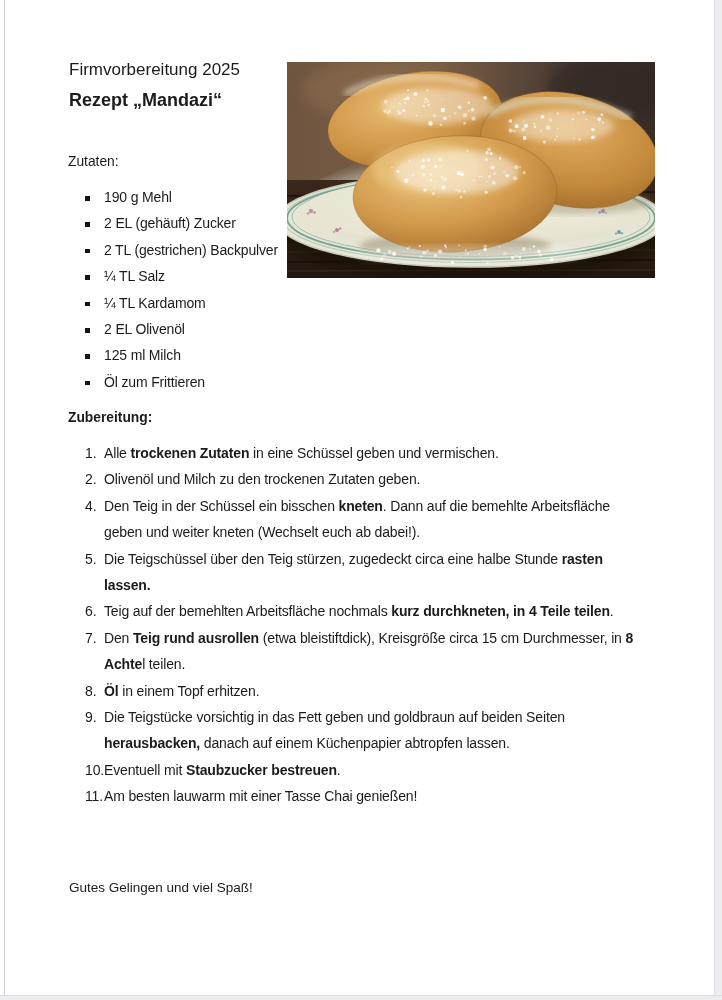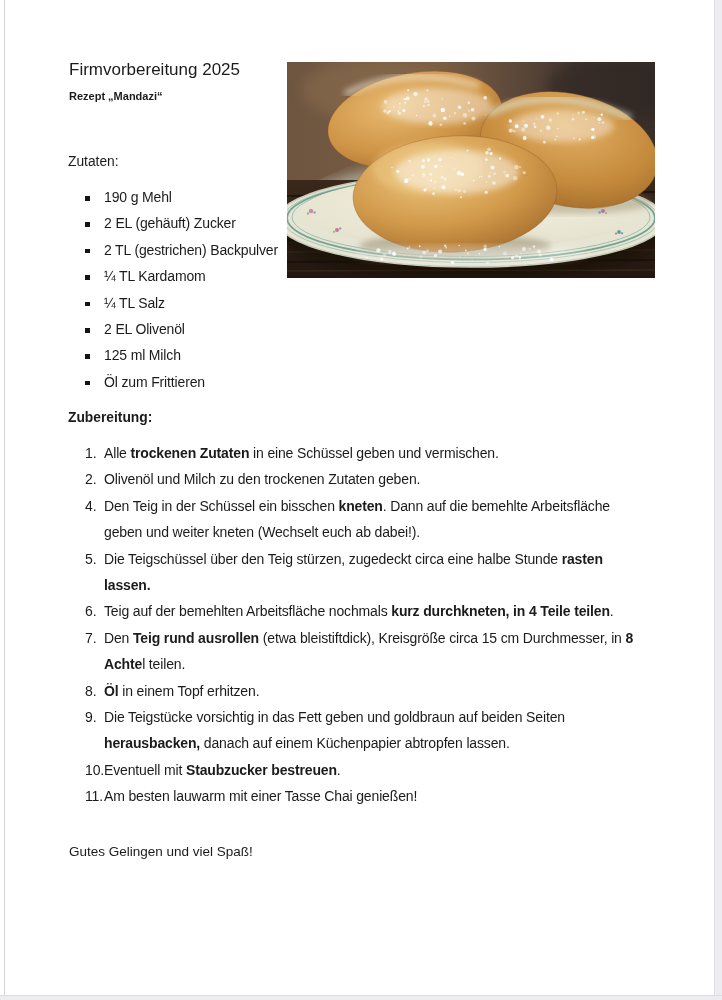--- a/index.html
+++ b/index.html
@@ -9,21 +9,21 @@
     font-family:"Liberation Sans","DejaVu Sans",sans-serif;
     color:#1b1b1b;
     position:relative;
     overflow:hidden;
   }
   .gutter-left  { position:absolute; left:4px;  top:0; width:1px;  height:1000px; background:#d3d3da; }
   .gutter-right { position:absolute; right:0;   top:0; width:8px;  height:1000px; background:#ececf1; border-left:1px solid #dddde3; }
   .gutter-bottom{ position:absolute; left:0; bottom:0; width:722px; height:5px;   background:#ececf1; border-top:1px solid #dddde3; }
 
   .doc-header { position:absolute; left:69px; top:60px;  font-size:17px; }
-  .doc-title  { position:absolute; left:69px; top:90px;  font-size:11px; font-weight:bold; }
+  .doc-title  { position:absolute; left:69px; top:90px;  font-size:18px; font-weight:bold; }
 
   .photo { position:absolute; left:287px; top:62px; width:368px; height:216px; }
   .photo svg { display:block; width:100%; height:100%; }
 
   .section-heading { position:absolute; left:68px; font-size:13.8px;text-align:right; }
   .ingredients-heading { top:154px; }
   .preparation-heading { top:410px; font-weight:bold; }
 
   ul.ingredients, ol.steps {
     position:absolute; left:85px; list-style:none;
@@ -33,21 +33,21 @@
   ol.steps       { top:440px; width:566px; }
 
   ul.ingredients li, ol.steps li { padding-left:19px; text-indent:-19px; }
   ul.ingredients li { white-space:nowrap; }
 
   .marker { display:inline-block; width:19px; text-indent:0; }
   .marker .sq { display:inline-block; width:4.5px; height:4.5px; background:#141414; margin-bottom:1.5px; }
 
   ol.steps b { font-weight:bold; }
 
-  .closing { position:absolute; left:69px; top:844px; font-size:13.5px; }
+  .closing { position:absolute; left:69px; top:880px; font-size:13.5px; }
 </style>
 </head>
 <body>
 
 <div class="gutter-left"></div>
 <div class="gutter-right"></div>
 <div class="gutter-bottom"></div>
 
 <div class="doc-header">Firmvorbereitung 2025</div>
 <div class="doc-title">Rezept „Mandazi“</div>
@@ -339,22 +339,22 @@
         </g>
     </g>
   </svg>
 </div>
 
 <div class="section-heading ingredients-heading">Zutaten:</div>
 <ul class="ingredients">
     <li><span class="marker"><span class="sq"></span></span><span>190 g Mehl</span></li>
     <li><span class="marker"><span class="sq"></span></span><span>2 EL (gehäuft) Zucker</span></li>
     <li><span class="marker"><span class="sq"></span></span><span>2 TL (gestrichen) Backpulver</span></li>
+    <li><span class="marker"><span class="sq"></span></span><span>¼ TL Salz</span></li>
     <li><span class="marker"><span class="sq"></span></span><span>¼ TL Kardamom</span></li>
-    <li><span class="marker"><span class="sq"></span></span><span>¼ TL Salz</span></li>
     <li><span class="marker"><span class="sq"></span></span><span>2 EL Olivenöl</span></li>
     <li><span class="marker"><span class="sq"></span></span><span>125 ml Milch</span></li>
     <li><span class="marker"><span class="sq"></span></span><span>Öl zum Frittieren</span></li>
   </ul>
 
 <div class="section-heading preparation-heading">Zubereitung:</div>
 <ol class="steps">
     <li><span class="marker">1.</span><span>Alle </span><b>trockenen Zutaten</b><span> in eine Schüssel geben und vermischen.</span></li>
     <li><span class="marker">2.</span><span>Olivenöl und Milch zu den trockenen Zutaten geben.</span></li>
     <li><span class="marker">4.</span><span>Den Teig in der Schüssel ein bisschen </span><b>kneten</b><span>. Dann auf die bemehlte Arbeitsfläche geben und weiter kneten (Wechselt euch ab dabei!).</span></li>

